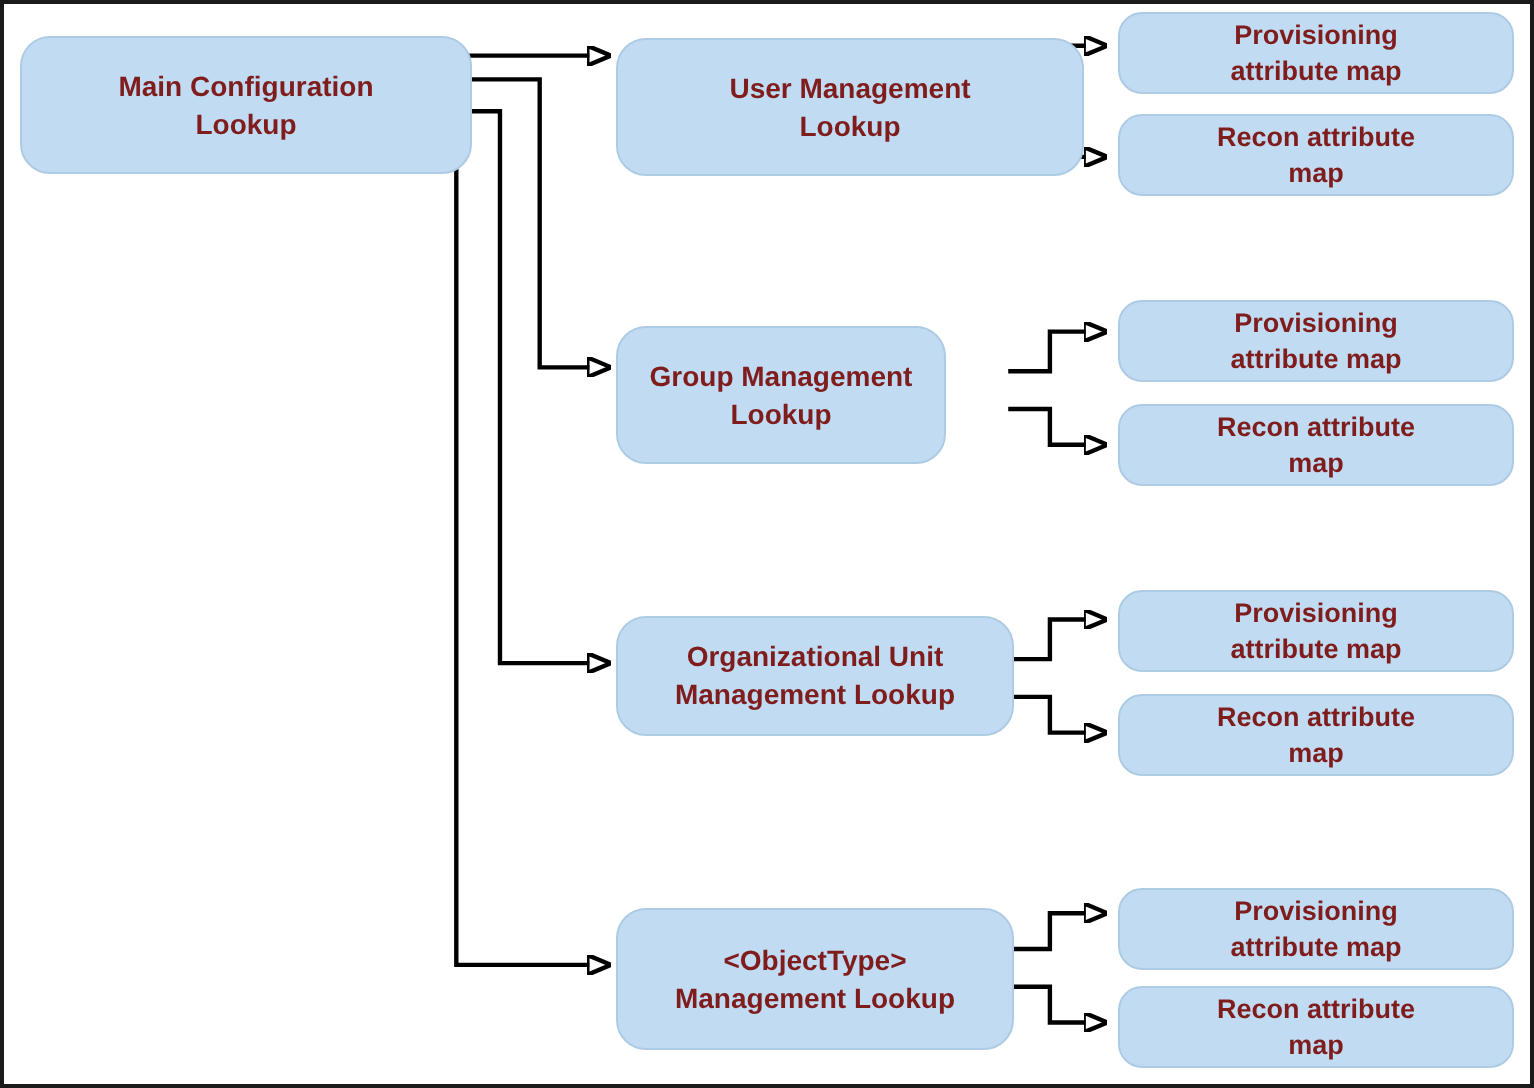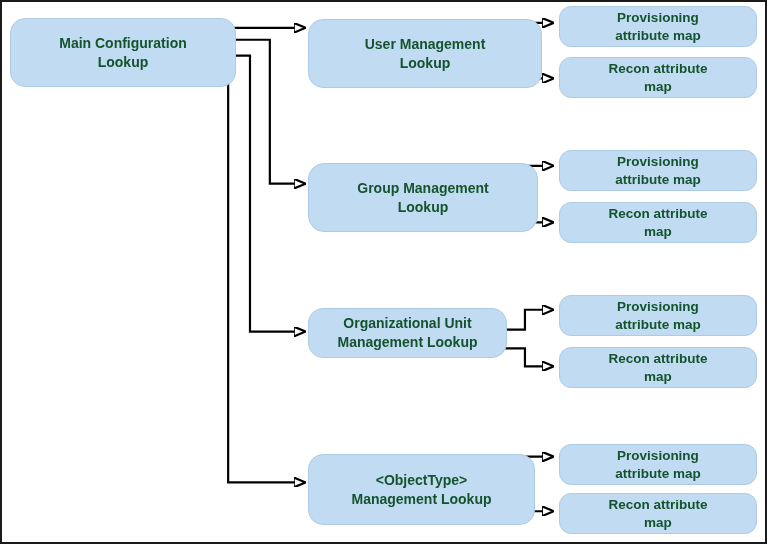--- a/index.html
+++ b/index.html
@@ -32,21 +32,21 @@
     display: flex;
     align-items: center;
     justify-content: center;
     text-align: center;
     background: var(--node-fill);
     border: 1px solid var(--node-border);
     border-radius: 15px;
     font-weight: bold;
     font-size: 14px;
     line-height: 19px;
-    color: #14532d;
+    color: #7f1d1d;
     white-space: pre-line;
     padding: 2px 10px;
   }
   .node.small {
     border-radius: 12px;
     font-size: 13.5px;
     line-height: 18px;
   }
 </style>
 </head>
@@ -79,25 +79,25 @@
       <path d="M507,478 H528 V460 H546" marker-end="url(#arrow)"></path>
       <path d="M507,497 H528 V515 H546" marker-end="url(#arrow)"></path>
     </g>
   </svg>
 
   <div class="node" style="left:8px; top:16px; width:226px; height:69px;">Main Configuration
 Lookup</div>
 
   <div class="node" style="left:306px; top:17px; width:234px; height:69px;">User Management
 Lookup</div>
-  <div class="node" style="left:306px; top:161px; width:230px; height:69px;border-radius:16px;">Group Management
+  <div class="node" style="left:306px; top:161px; width:165px; height:69px;">Group Management
 Lookup</div>
-  <div class="node" style="left:306px; top:306px; width:199px; height:50px;">Organizational Unit
+  <div class="node" style="left:306px; top:306px; width:199px; height:60px;">Organizational Unit
 Management Lookup</div>
-  <div class="node" style="left:306px; top:452px; width:227px; height:71px;">&lt;ObjectType&gt;
+  <div class="node" style="left:306px; top:452px; width:199px; height:71px;">&lt;ObjectType&gt;
 Management Lookup</div>
 
   <div class="node small" style="left:557px; top:4px; width:198px; height:41px;">Provisioning
 attribute map</div>
   <div class="node small" style="left:557px; top:55px; width:198px; height:41px;">Recon attribute
 map</div>
 
   <div class="node small" style="left:557px; top:148px; width:198px; height:41px;">Provisioning
 attribute map</div>
   <div class="node small" style="left:557px; top:200px; width:198px; height:41px;">Recon attribute

